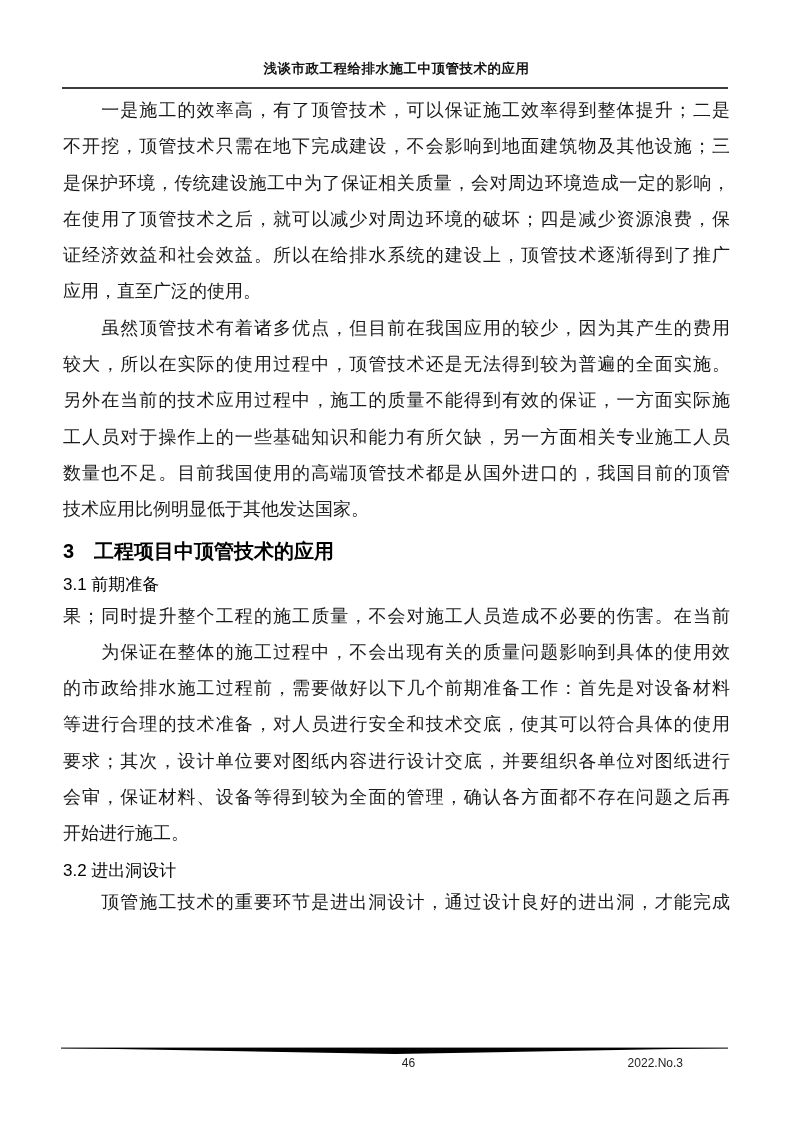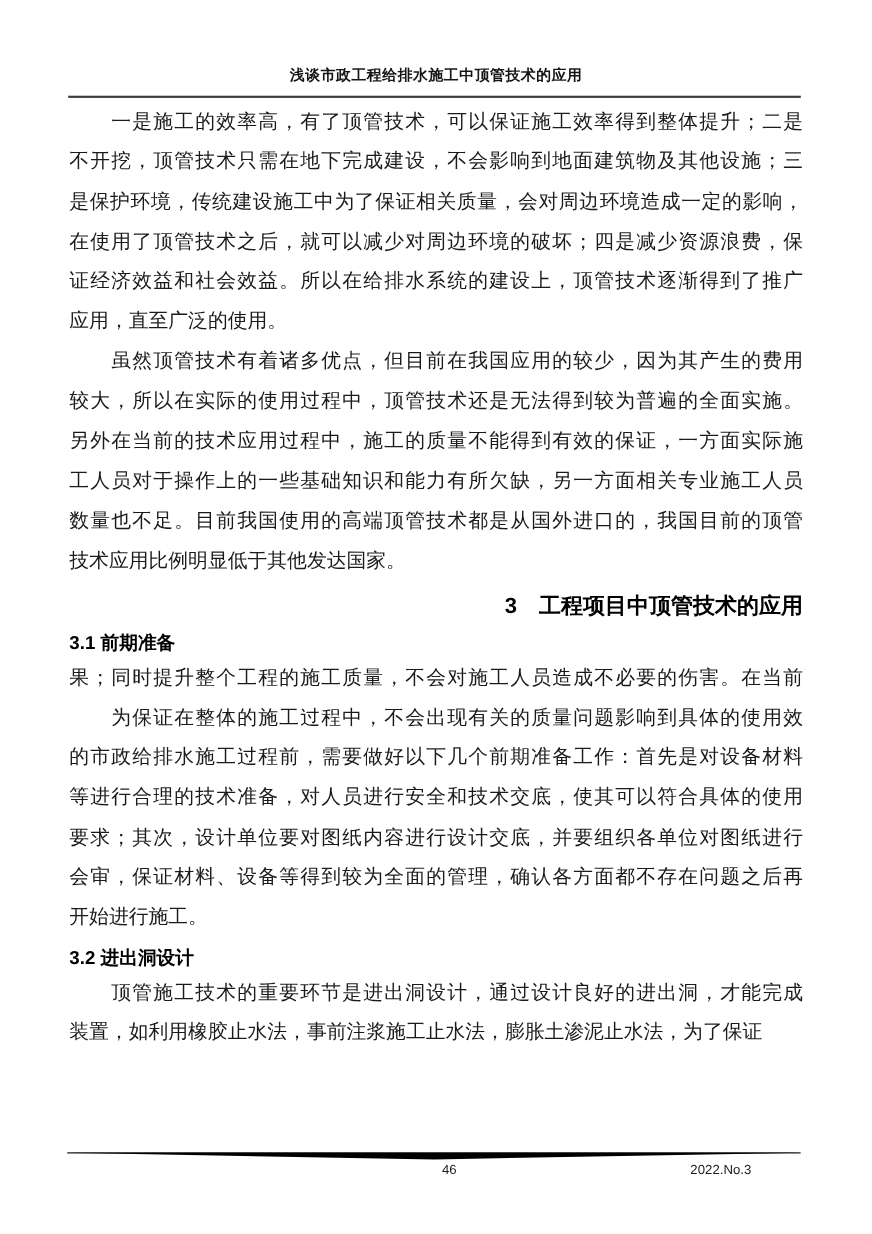--- a/index.html
+++ b/index.html
@@ -38,25 +38,25 @@
     text-justify: inter-character;
     white-space: pre-wrap;
   }
   .line.last {
     text-align: left;
     text-align-last: auto;
   }
   .h1 {
     font-family: "Liberation Sans", sans-serif;
     font-weight: bold; font-size: 20px; color: #000;
-    height: 30px; line-height: 30px; margin-top: 8px; text-align: right;
+    height: 30px; line-height: 30px; margin-top: 8px;
   }
   .h2 {
     font-family: "Liberation Sans", sans-serif;
-    font-weight: bold; font-size: 17px; color: #000;
+    font-weight: normal; font-size: 17px; color: #000;
     height: 26px; line-height: 26px; margin-top: 6px;
   }
 
   
   .footer-bar {
     position: absolute; top: 1047px; left: 61px;
     width: 667px; height: 8px; display: block;
   }
   .footer-row {
     position: absolute; top: 1056px; left: 63px; width: 667px; height: 18px;
@@ -105,21 +105,20 @@
         <div class="line">　　为保证在整体的施工过程中，不会出现有关的质量问题影响到具体的使用效</div>
         <div class="line">的市政给排水施工过程前，需要做好以下几个前期准备工作：首先是对设备材料</div>
         <div class="line">等进行合理的技术准备，对人员进行安全和技术交底，使其可以符合具体的使用</div>
         <div class="line">要求；其次，设计单位要对图纸内容进行设计交底，并要组织各单位对图纸进行</div>
         <div class="line">会审，保证材料、设备等得到较为全面的管理，确认各方面都不存在问题之后再</div>
         <div class="line last">开始进行施工。</div>
       </div>
       <div class="h2">3.2 进出洞设计</div>
       <div class="para">
         <div class="line">　　顶管施工技术的重要环节是进出洞设计，通过设计良好的进出洞，才能完成</div>
-        <div class="line last">装置，如利用橡胶止水法，事前注浆施工止水法，膨胀土渗泥止水法，为了保证</div>
       </div>
     </div>
 
   <svg class="footer-bar" viewBox="0 0 667 8" preserveAspectRatio="none">
     <polygon points="0,1 667,1 334,7" fill="#000000"></polygon>
     <rect x="0" y="0.6" width="667" height="1" fill="#000000"></rect>
   </svg>
 
   <div class="footer-row">
     <span class="footer-page-number">46</span>

